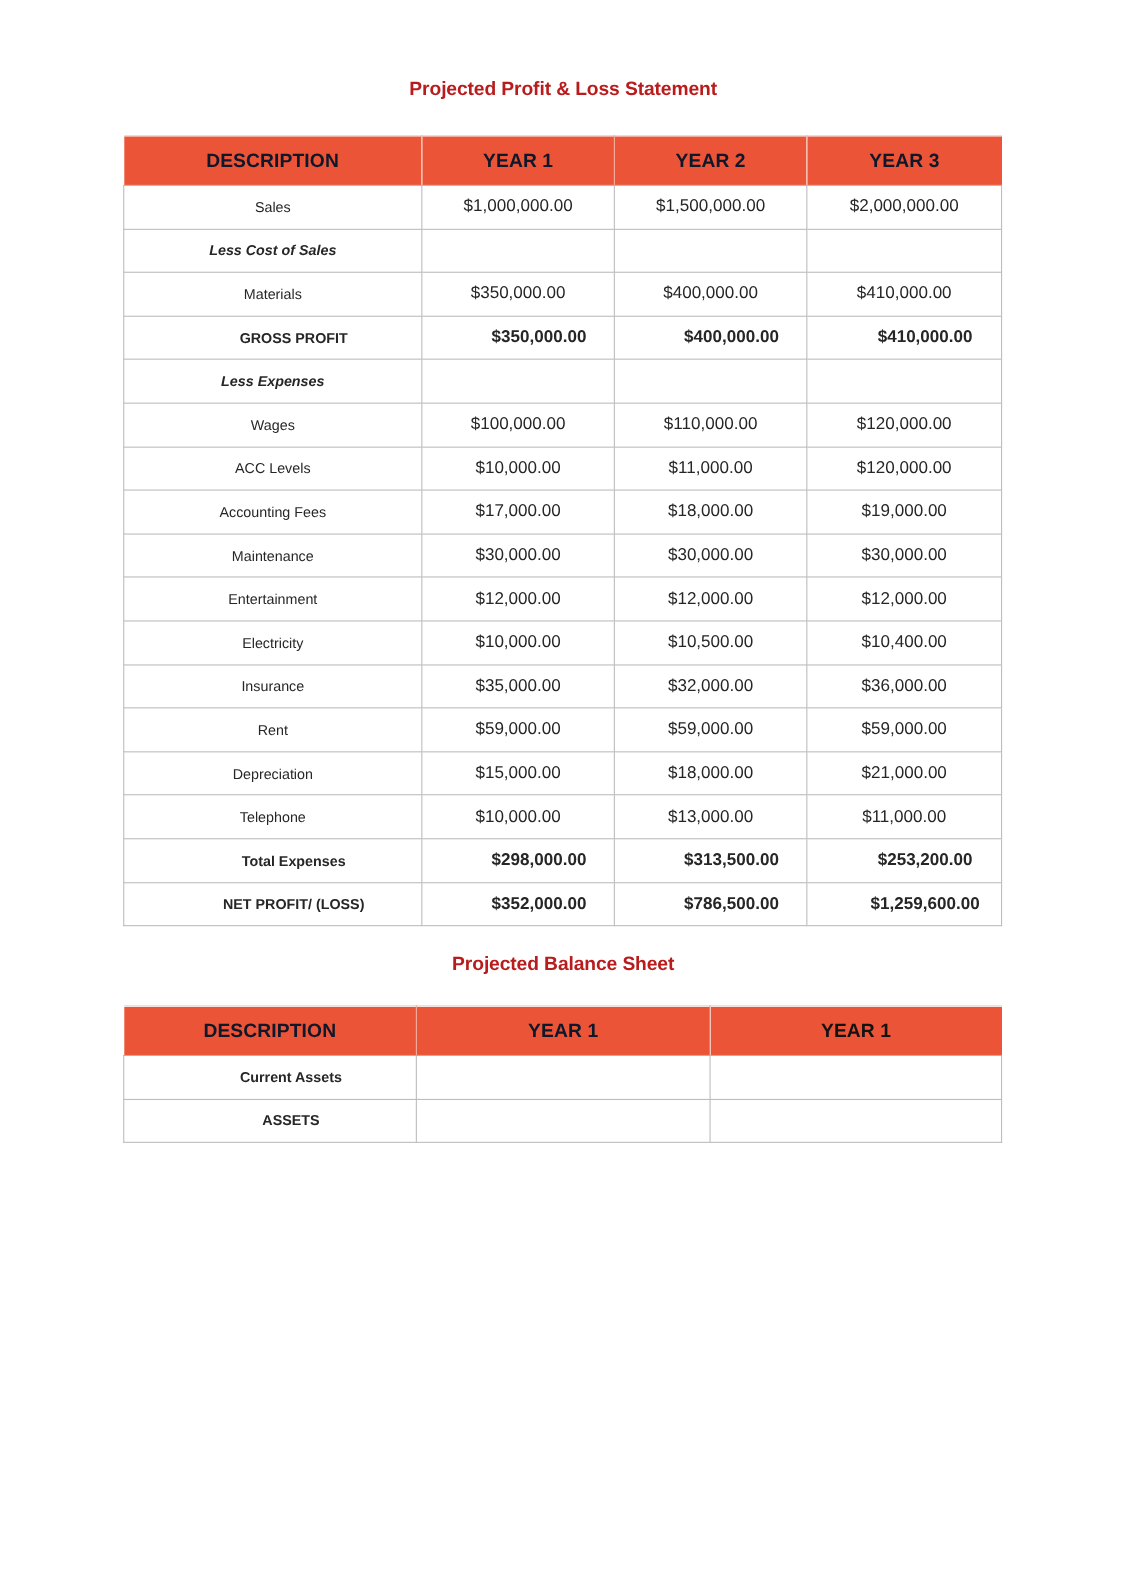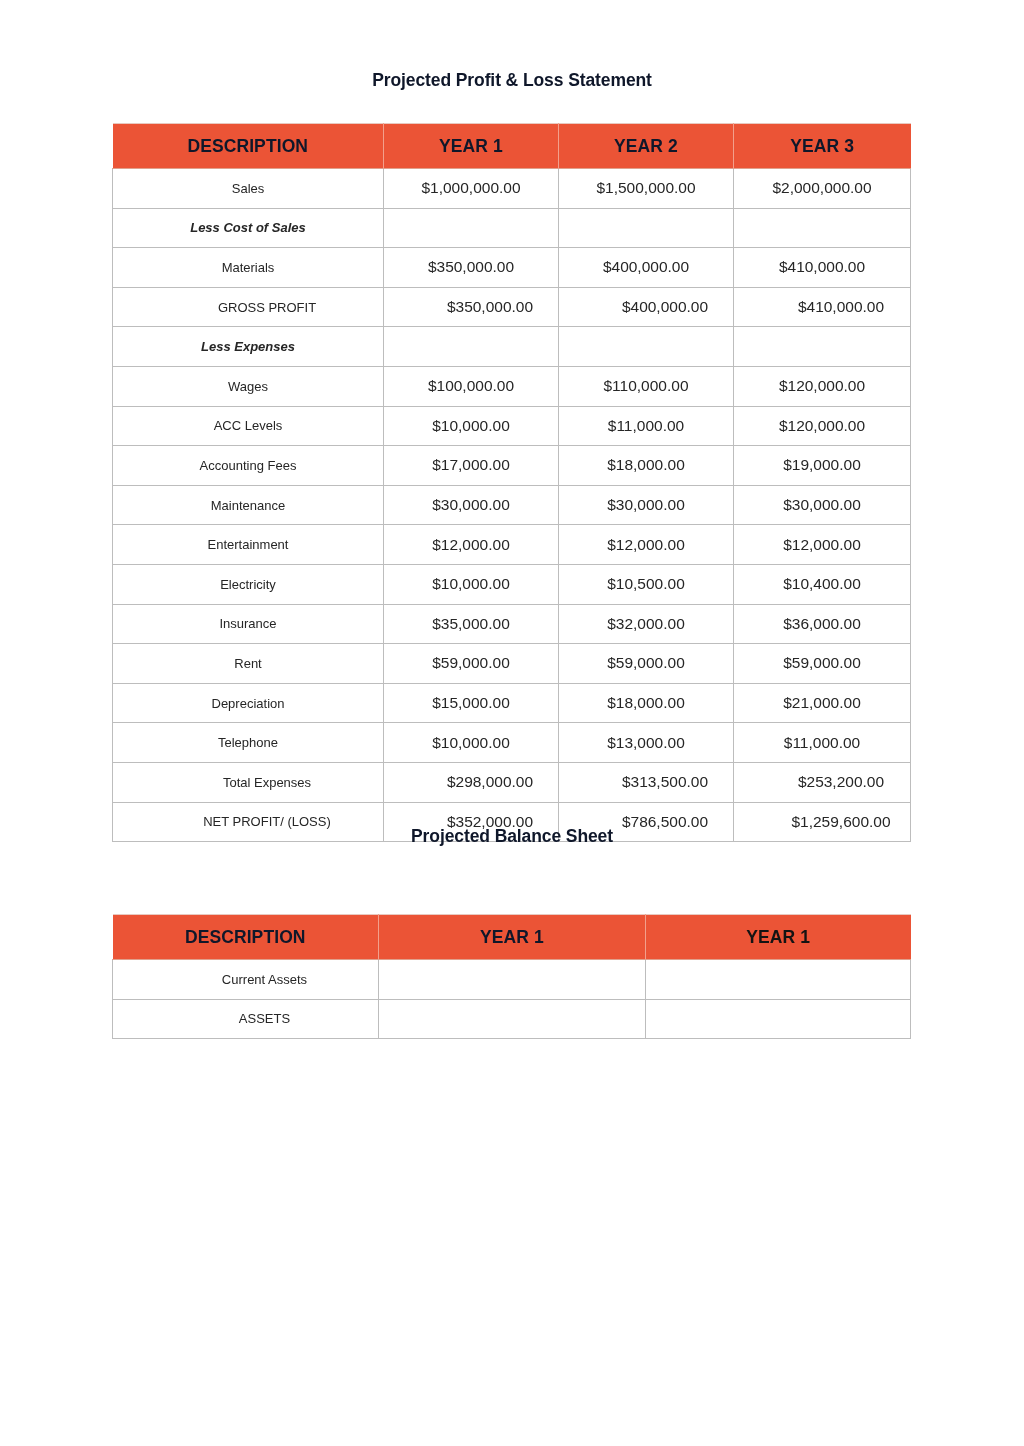--- a/index.html
+++ b/index.html
@@ -25,25 +25,25 @@
   }
 
   
   .section-title {
     position: absolute;
     left: 0;
     width: 1024px;
     text-align: center;
     font-size: 17.5px;
     font-weight: bold;
-    color: #0f172a;
+    color: #b91c1c;
     letter-spacing: -0.1px;
   }
   .title-pl { top: 70px; }
-  .title-bs { top: 826px; }
+  .title-bs { top: 866px; }
 
   
   .fin-table {
     position: absolute;
     border-collapse: collapse;
     table-layout: fixed;
     background: #ffffff;
   }
   .fin-table td, .fin-table th {
     padding: 0 6px;
@@ -69,21 +69,21 @@
   .fin-table thead th:last-child { border-right: none; }
   .fin-table thead th.dark-head { color: #131313; }
 
   
   .fin-table tbody td {
     border: 1px solid #bdbdbd;
     font-size: 15.5px;
     color: #262626;
   }
   .fin-table tbody td.label { font-size: 13px; }
-  .fin-table tbody tr.bold td { font-weight: normal; padding-left: 44px; }
+  .fin-table tbody tr.bold td { font-weight: bold; padding-left: 44px; }
   .fin-table tbody tr.bolditalic td { font-weight: bold; font-style: italic; border-radius: 17px; }
 
   
   #pl-table {
     left: 112px;
     top: 123px;
     width: 798px;
   }
   #pl-table thead th { height: 44px; }
   #pl-table tbody td { height: 38.6px; }

